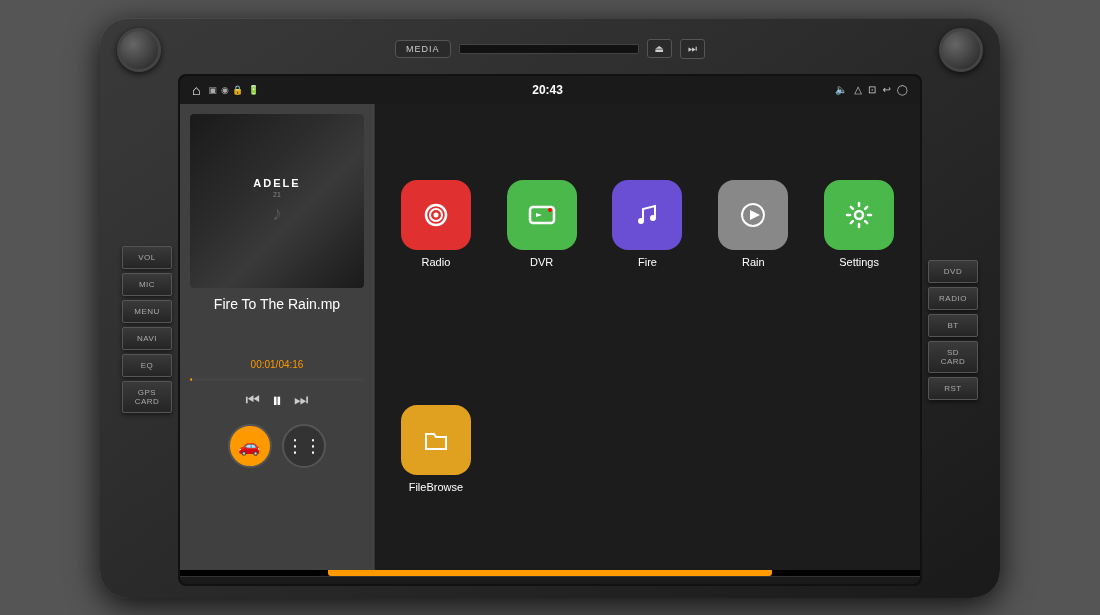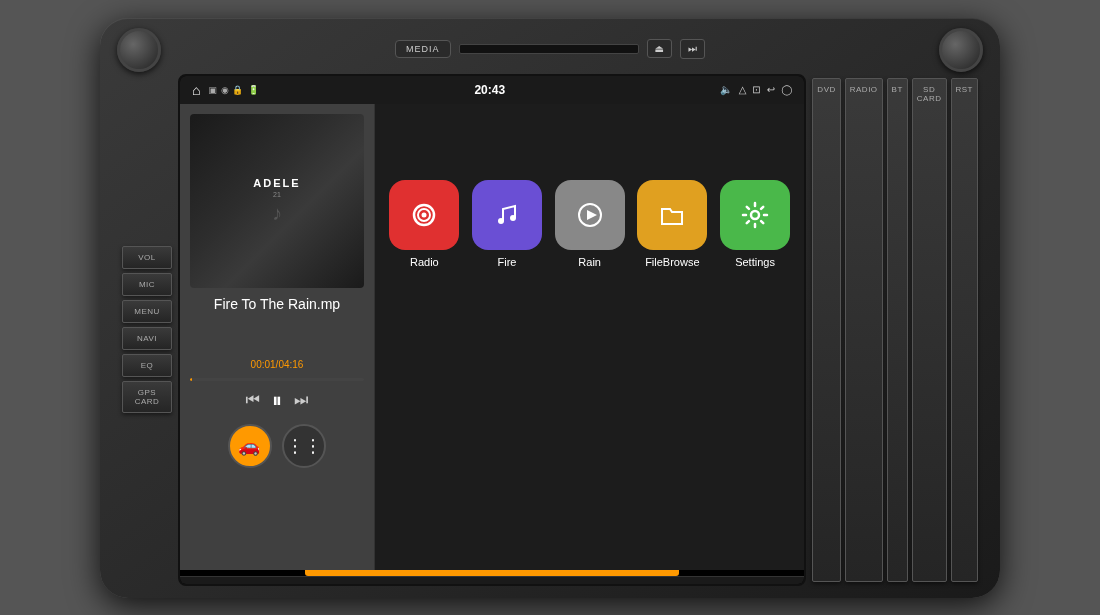--- a/index.html
+++ b/index.html
@@ -346,21 +346,21 @@
     .icon-video { background: #888; }
     .icon-avin { background: #c0392b; }
     .icon-bt { background: #2980b9; }
     .icon-gallery { background: #e05090; }
     .icon-filebrowser { background: #e0a020; }
     .icon-settings { background: #4ab84a; }
 
     
     .side-buttons-right {
       display: flex;
-      flex-direction: row;
+      flex-direction: column;
       gap: 4px;
       padding: 4px 6px;
       justify-content: center;
       min-width: 62px;
     }
 
     
     .screen-bottom-bar {
       height: 8px;
       background: #1a1a1a;
@@ -458,55 +458,65 @@
               <div class="app-icon icon-radio">
                 <svg width="32" height="32" viewBox="0 0 32 32" fill="none">
                   <circle cx="16" cy="16" r="10" stroke="white" stroke-width="2.5" fill="none"></circle>
                   <circle cx="16" cy="16" r="6" stroke="white" stroke-width="2" fill="none"></circle>
                   <circle cx="16" cy="16" r="2.5" fill="white"></circle>
                 </svg>
               </div>
               <span class="app-label">Radio</span>
             </div>
             <div class="app-item">
+              <div class="app-icon icon-dvr">
+                <svg width="32" height="32" viewBox="0 0 32 32" fill="none">
+                  <rect x="4" y="8" width="24" height="16" rx="3" stroke="white" stroke-width="2.5" fill="none"></rect>
+                  <circle cx="24" cy="11" r="2" fill="#f00"></circle>
+                  <path d="M10 14v4l6-2-6-2z" fill="white"></path>
+                </svg>
+              </div>
+              <span class="app-label">DVR</span>
+            </div>
+            <div class="app-item">
               <div class="app-icon icon-music">
                 <svg width="32" height="32" viewBox="0 0 32 32" fill="none">
                   <path d="M12 22V10l12-3v12" stroke="white" stroke-width="2" fill="none"></path>
                   <circle cx="10" cy="22" r="3" fill="white"></circle>
                   <circle cx="22" cy="19" r="3" fill="white"></circle>
                 </svg>
               </div>
               <span class="app-label">Fire</span>
             </div>
             <div class="app-item">
               <div class="app-icon icon-video">
                 <svg width="32" height="32" viewBox="0 0 32 32" fill="none">
                   <circle cx="16" cy="16" r="11" stroke="white" stroke-width="2" fill="none"></circle>
                   <polygon points="13,11 13,21 23,16" fill="white"></polygon>
                 </svg>
               </div>
               <span class="app-label">Rain</span>
             </div>
             <div class="app-item">
-              <div class="app-icon icon-filebrowser">
-                <svg width="32" height="32" viewBox="0 0 32 32" fill="none">
-                  <path d="M6 10h8l2 3h10v12H6V10z" stroke="white" stroke-width="2" fill="none"></path>
-                </svg>
-              </div>
-              <span class="app-label">FileBrowse</span>
-            </div>
-            <div class="app-item">
               <div class="app-icon icon-settings">
                 <svg width="32" height="32" viewBox="0 0 32 32" fill="none">
                   <circle cx="16" cy="16" r="4" stroke="white" stroke-width="2.5" fill="none"></circle>
                   <path d="M16 4v3M16 25v3M4 16h3M25 16h3M7.8 7.8l2.1 2.1M22.1 22.1l2.1 2.1M7.8 24.2l2.1-2.1M22.1 9.9l2.1-2.1" stroke="white" stroke-width="2.5" stroke-linecap="round"></path>
                 </svg>
               </div>
               <span class="app-label">Settings</span>
             </div>
+            <div class="app-item">
+              <div class="app-icon icon-filebrowser">
+                <svg width="32" height="32" viewBox="0 0 32 32" fill="none">
+                  <path d="M6 10h8l2 3h10v12H6V10z" stroke="white" stroke-width="2" fill="none"></path>
+                </svg>
+              </div>
+              <span class="app-label">FileBrowse</span>
+            </div>
           </div>
 
       </div>
 
       <div class="tab-bar"></div>
       <div class="screen-bottom-bar"></div>
     </div>
 
     <div class="side-buttons-right">
       <div class="side-btn">DVD</div>

